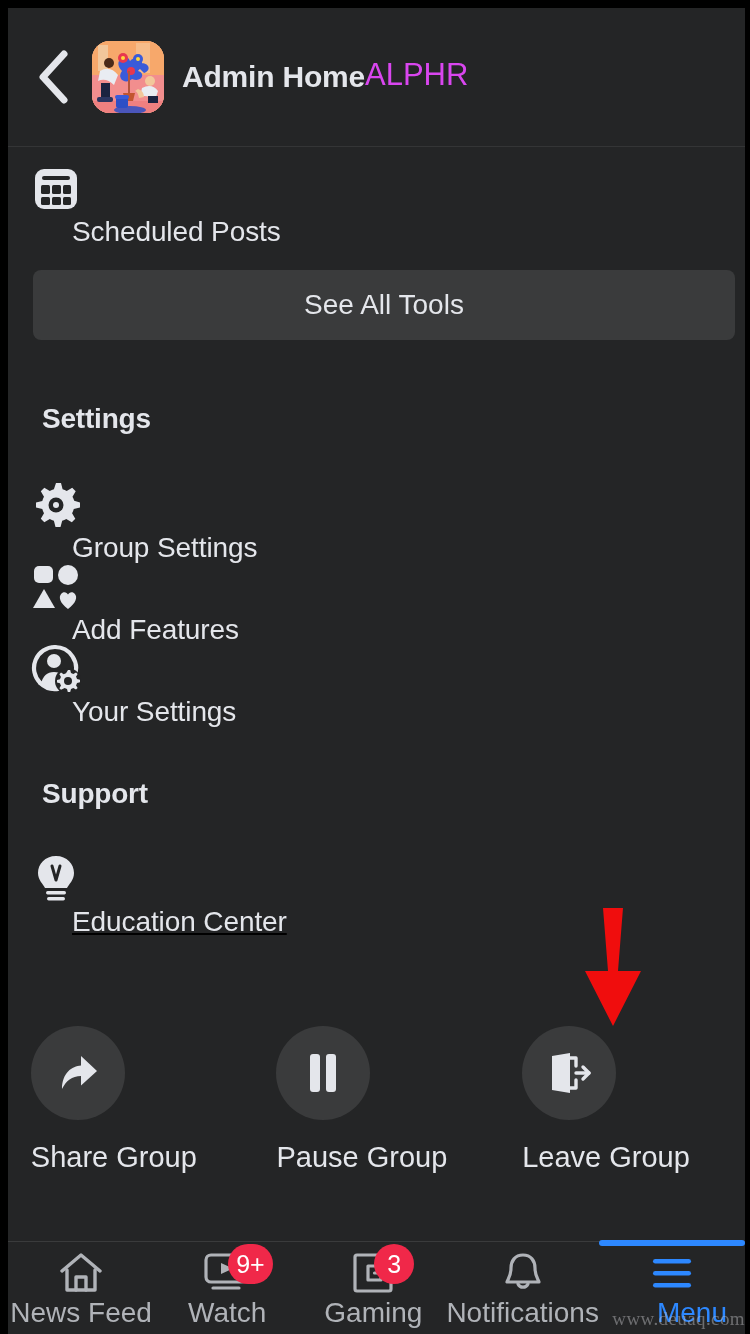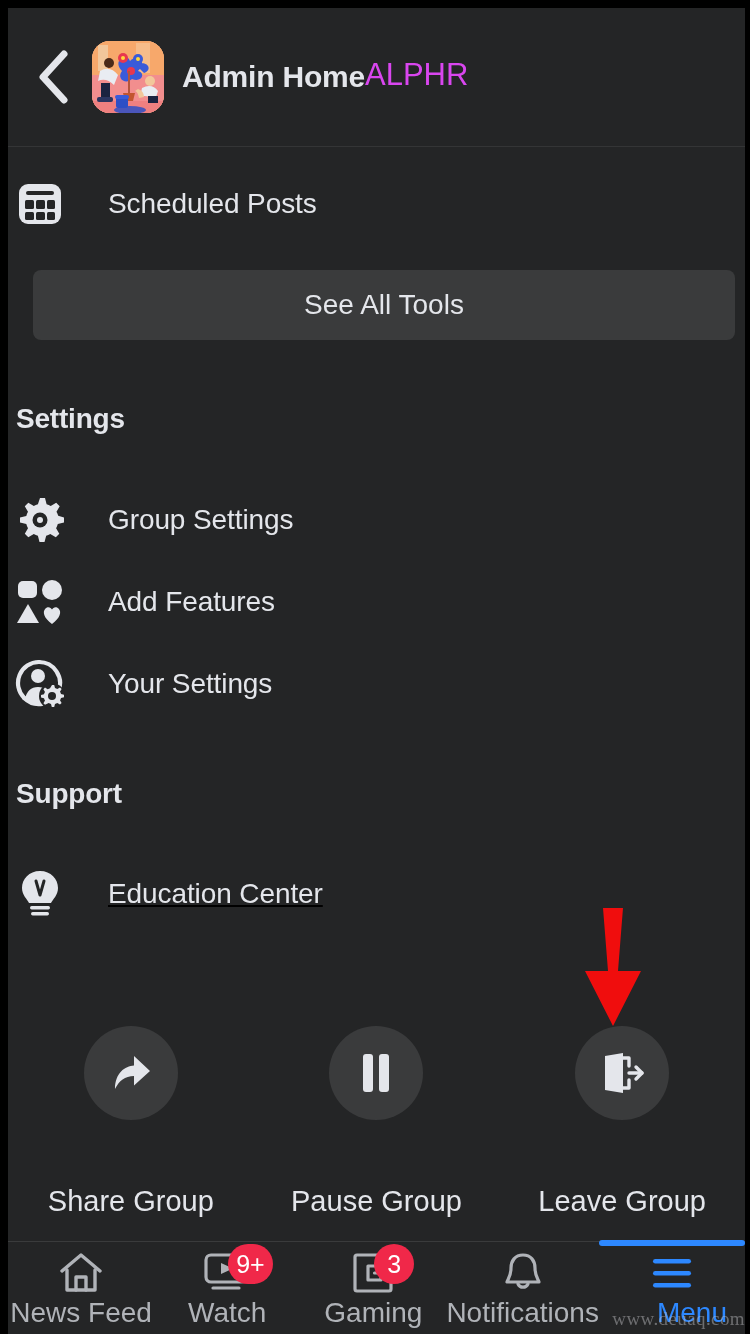--- a/index.html
+++ b/index.html
@@ -90,24 +90,24 @@
   }
 
   
   .content {
     position: relative;
     padding: 0;
   }
 
   .row {
     display: flex;
-    align-items: center;
     height: 82px;
-    padding-left: 6px;
+    padding-left: 22px;
     cursor: pointer;
+    flex-direction: column;
   }
   .row-icon {
     width: 52px;
     height: 52px;
     flex: 0 0 auto;
     display: flex;
     align-items: center;
     justify-content: center;
   }
   .row-icon svg { display: block; }
@@ -130,41 +130,39 @@
     color: #E4E6EB;
     font-size: 28px;
     cursor: pointer;
     user-select: none;
   }
 
   .section-title {
     color: #E4E6EB;
     font-size: 28px;
     font-weight: bold;
-    padding-left: 8px;
+    padding-left: 34px;
     letter-spacing: -0.2px;
   }
 
   
   .actions {
     position: absolute;
     left: 8px;
     top: 1018px;
     width: 737px;
     display: flex;
     justify-content: space-around;
     align-items: flex-start;
   }
   .action {
     width: 200px;
     display: flex;
     flex-direction: column;
-    align-items: center;
     cursor: pointer;
-    gap: 44px;
   }
   .action-circle {
     width: 94px;
     height: 94px;
     border-radius: 50%;
     background: #3A3B3C;
     display: flex;
     align-items: center;
     justify-content: center;
   }

